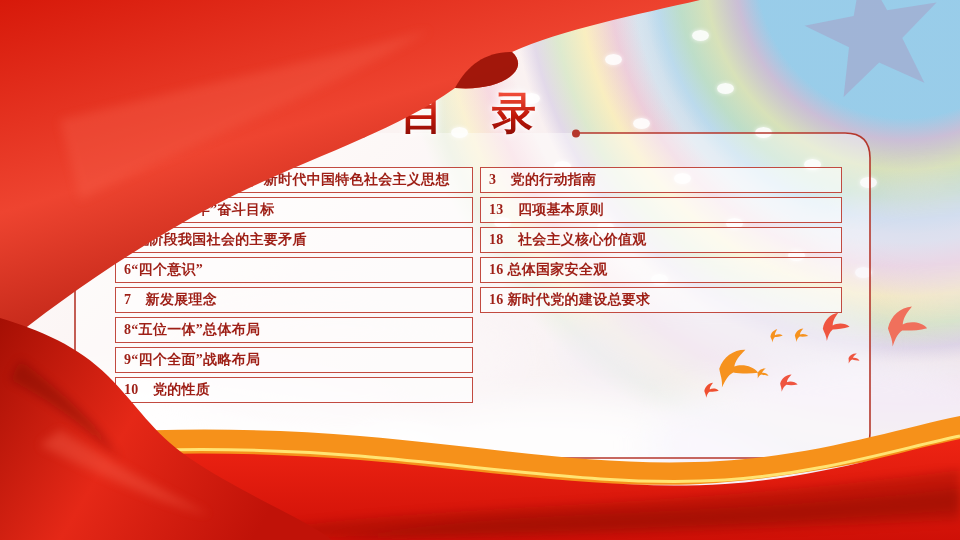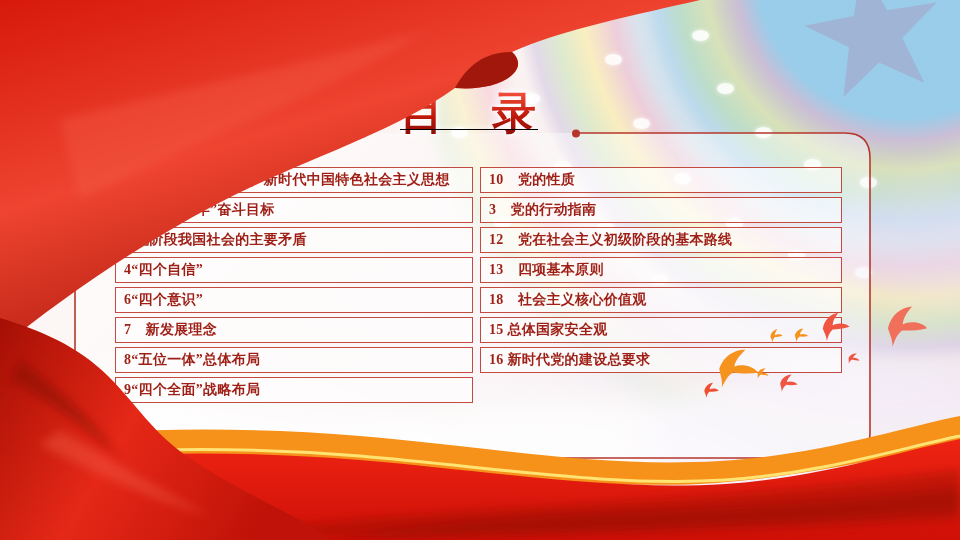--- a/index.html
+++ b/index.html
@@ -47,21 +47,21 @@
        grid-template-rows:repeat(8,26px);grid-auto-flow:column;
        grid-template-columns:358px 362px;column-gap:7px;row-gap:4px;z-index:12;}
   .toc-cell{border:1px solid #c24a40;background:rgba(255,255,255,.55);
        color:#9e1f16;font-weight:bold;font-size:14px;letter-spacing:.3px;
        font-family:"Liberation Serif", serif;
        display:flex;align-items:center;padding:0 8px;white-space:nowrap;overflow:hidden;
        text-shadow:0 0 1px rgba(255,255,255,.5);}
 
   
   .title-wrap{position:absolute;left:469px;top:90px;transform:translateX(-50%);
-       z-index:13;text-align:left;text-decoration:underline;}
+       z-index:13;text-align:left;}
   .title-text{font-family:"Liberation Serif", serif;font-weight:bold;font-size:44px;
        line-height:1.1;letter-spacing:2px;color:#b31208;
        background:linear-gradient(#ef4b38 10%, #c01809 55%, #8e0d06 95%);
        -webkit-background-clip:text;background-clip:text;-webkit-text-fill-color:transparent;
        filter:drop-shadow(0 0 2px #ffffff) drop-shadow(0 0 5px rgba(255,255,255,.95));}
 
   svg{position:absolute;left:0;top:0;}
   .frame-svg{z-index:10;}
   .birds-svg{z-index:15;}
   .ribbons-svg{z-index:20;}
@@ -115,31 +115,29 @@
   </svg>
 
   <div class="title-wrap">
     <span class="title-text">目　录</span>
   </div>
 
   <div class="toc">
     <div class="toc-cell">1 （请自行替换文字）新时代中国特色社会主义思想</div>
     <div class="toc-cell">2“两个一百年”奋斗目标</div>
     <div class="toc-cell">3 现阶段我国社会的主要矛盾</div>
-    <div class="toc-cell">4“四个自信”</div>
     <div class="toc-cell">6“四个意识”</div>
     <div class="toc-cell">7　新发展理念</div>
     <div class="toc-cell">8“五位一体”总体布局</div>
     <div class="toc-cell">9“四个全面”战略布局</div>
     <div class="toc-cell">10　党的性质</div>
     <div class="toc-cell">3　党的行动指南</div>
-    <div class="toc-cell">12　党在社会主义初级阶段的基本路线</div>
     <div class="toc-cell">13　四项基本原则</div>
     <div class="toc-cell">18　社会主义核心价值观</div>
-    <div class="toc-cell">15 总体国家安全观</div>
+    <div class="toc-cell">16 总体国家安全观</div>
     <div class="toc-cell">16 新时代党的建设总要求</div>
   </div>
 
   <svg class="birds-svg" width="960" height="540" viewBox="0 0 960 540">
     <defs>
       <path id="bird" d="M1 9 C4 3 10 0 16 1 C12 4 10 6 9 9 C13 8 19 10 21 14 C16 14 11 13 8 12 C5 13 3 16 1 19 C2 15 1 12 1 9 Z"></path>
     </defs>
     <use href="#bird" fill="#f6921e" transform="translate(715,352) scale(1.9) rotate(-8)"></use>
     <use href="#bird" fill="#ef4f30" transform="translate(702,385) scale(0.7) rotate(-15)"></use>
     <use href="#bird" fill="#f6921e" transform="translate(757,368) scale(0.55)"></use>

